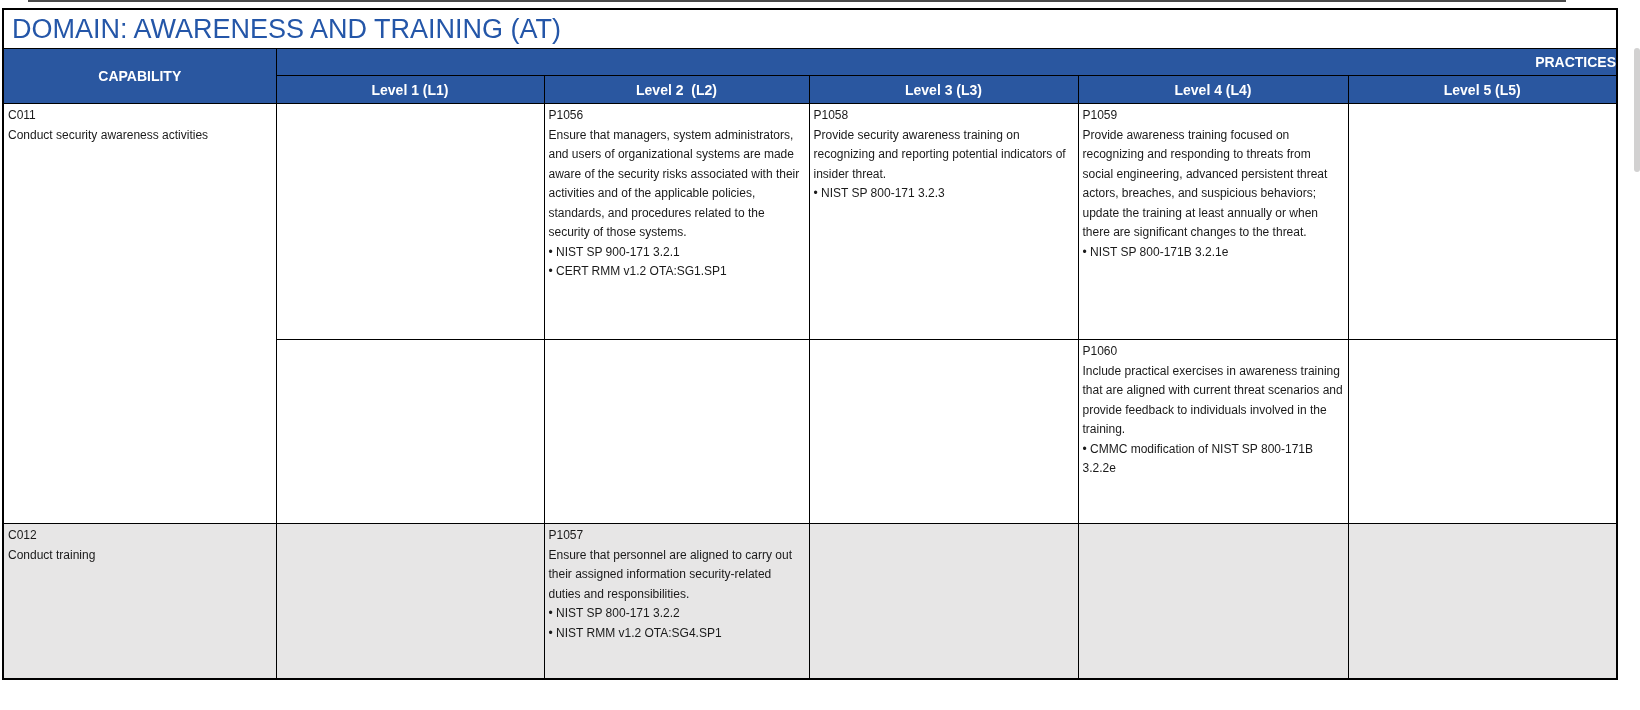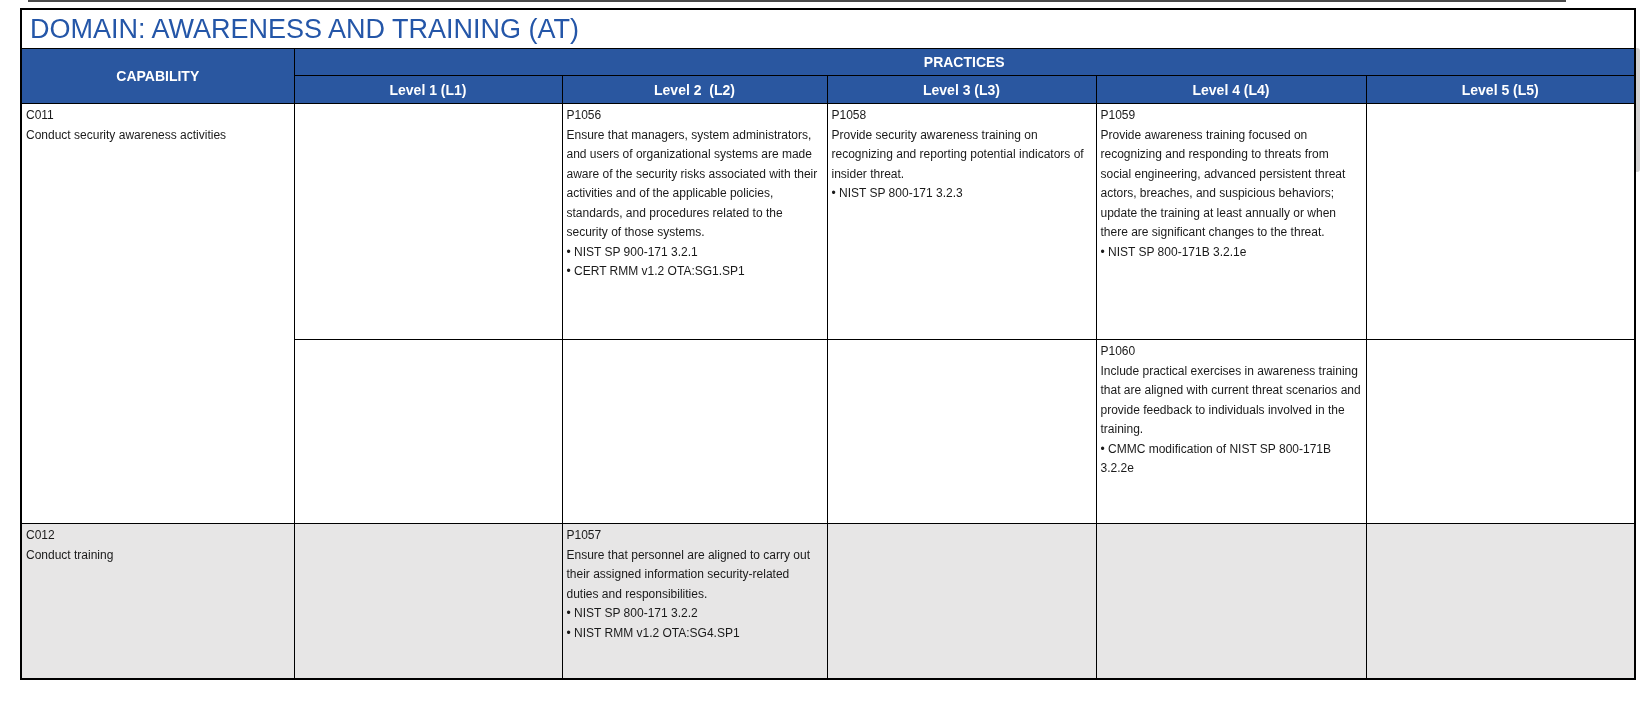--- a/index.html
+++ b/index.html
@@ -4,37 +4,37 @@
 <style>
   html,body{margin:0;padding:0;}
   body{
     width:1640px;height:710px;background:#ffffff;position:relative;overflow:hidden;
     font-family:"Liberation Sans","DejaVu Sans",sans-serif;color:#1a1a1a;
   }
   .edge-line{position:absolute;left:28px;top:0;width:1538px;height:2px;background:#4a4a4a;}
   .scroll-sliver{position:absolute;right:0;top:48px;width:6px;height:124px;background:#d2d1d1;border-radius:3px;}
 
   table.matrix{
-    position:absolute;left:20px;top:8px;
+    position:absolute;left:2px;top:8px;
     border-collapse:collapse;table-layout:fixed;
     width:1614px;
     border:2px solid #000;
   }
   table.matrix td,table.matrix th{border:1px solid #000;padding:0;vertical-align:top;overflow:hidden;}
 
   .title-cell{
     height:38px;background:#fff;vertical-align:middle !important;
     padding:0 0 0 8px !important;
   }
   .title-text{
     color:#2456a8;font-size:27px;font-weight:400;letter-spacing:0px;white-space:nowrap;
   }
 
   .hdr{background:#2a57a0;color:#ffffff;text-align:center;font-weight:700;vertical-align:middle !important;}
-  .hdr-practices{height:26px;font-size:14px;}
+  .hdr-practices{height:26px;font-size:14px;text-align:right;}
   .hdr-capability{font-size:14px;}
   .hdr-level{height:27px;font-size:14px;white-space:pre;}
 
   .body-cell{font-size:12px;line-height:19.5px;padding:2px 4px 2px 4px !important;}
   .row1{height:236px;}
   .row2{height:184px;padding-left:45px;}
   .row3{height:155px;}
   .gray{background:#e7e6e6;}
 
   .pid{display:block;}

